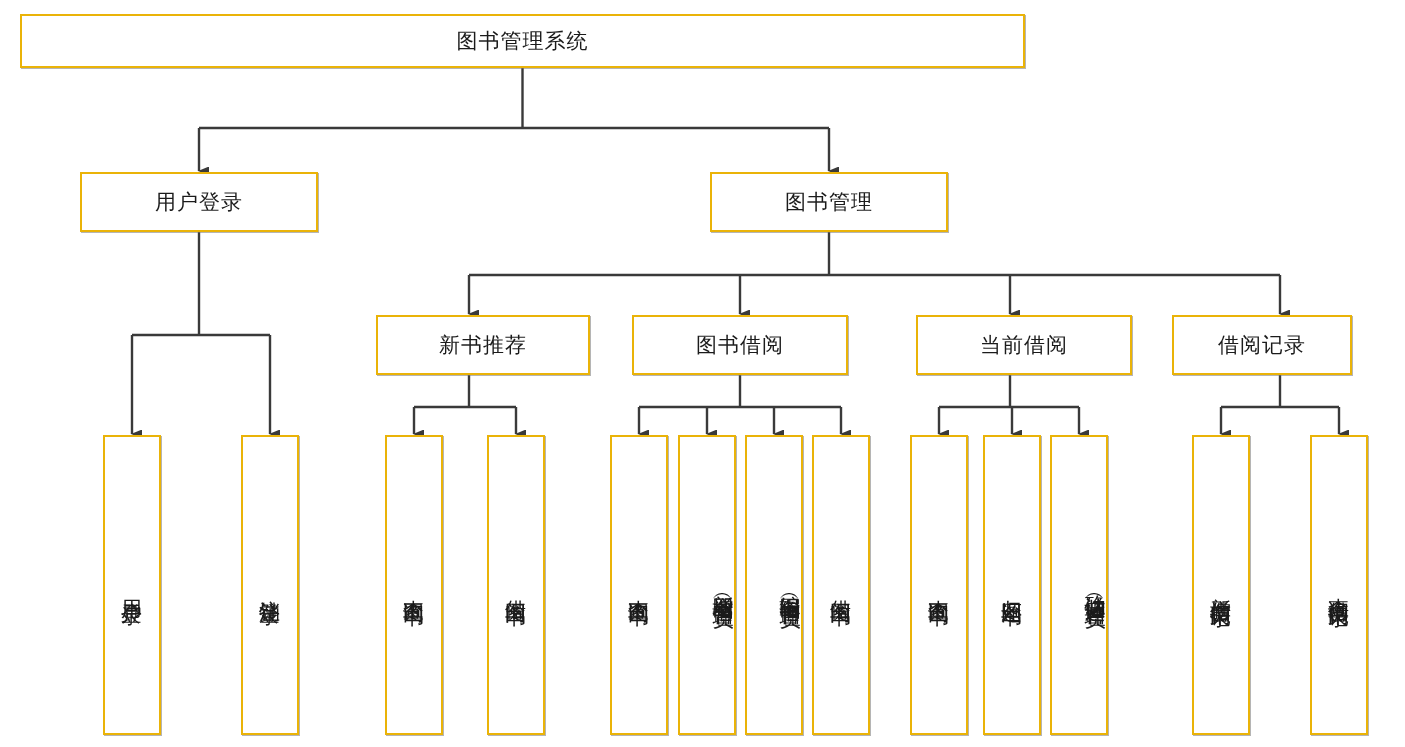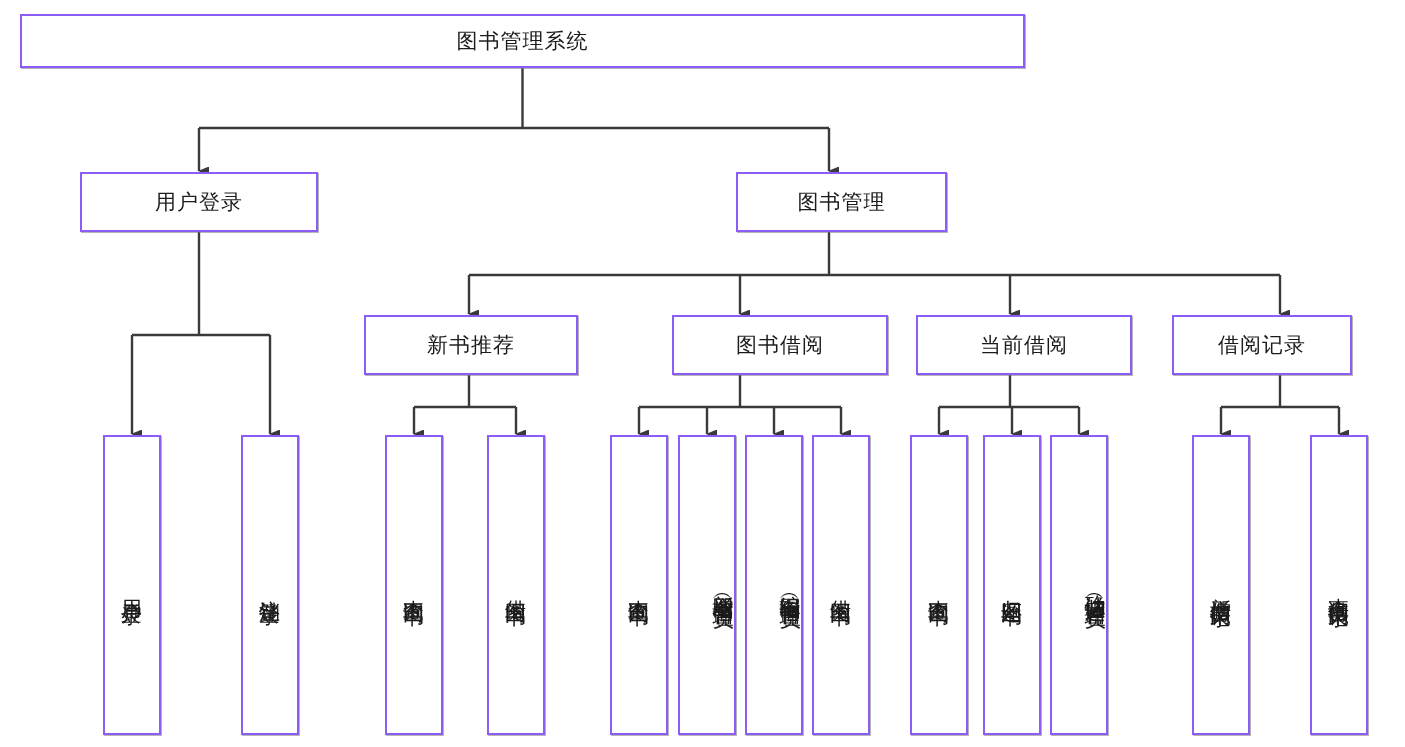--- a/index.html
+++ b/index.html
@@ -18,21 +18,21 @@
   #diagram-root {
     position: absolute;
     left: 0;
     top: 0;
     width: 1405px;
     height: 747px;
   }
   .node-box {
     position: absolute;
     background: #ffffff;
-    border: 2px solid #8b5cf6;
+    border: 2px solid #eab308;
     box-sizing: border-box;
     box-shadow: 1px 1px 0 rgba(120,120,120,0.55);
   }
   .node-label-h {
     position: absolute;
     left: 0;
     top: 0;
     width: 100%;
     height: 100%;
     display: flex;
@@ -127,27 +127,27 @@
       </g>
   </svg>
 
   <div id="node-layer">
       <div class="node-box" style="left: 20px; top: 14px; width: 1005px; height: 54px;">
         <div class="node-label-h">图书管理系统</div>
       </div>
       <div class="node-box" style="left: 80px; top: 172px; width: 238px; height: 60px;">
         <div class="node-label-h">用户登录</div>
       </div>
-      <div class="node-box" style="left: 710px; top: 172px; width: 211px; height: 60px; margin-left: 26px;">
+      <div class="node-box" style="left: 710px; top: 172px; width: 238px; height: 60px;">
         <div class="node-label-h">图书管理</div>
       </div>
-      <div class="node-box" style="left: 364px; top: 315px; width: 214px; height: 60px;">
+      <div class="node-box" style="left: 376px; top: 315px; width: 214px; height: 60px;">
         <div class="node-label-h">新书推荐</div>
       </div>
-      <div class="node-box" style="left: 632px; top: 315px; width: 216px; height: 60px; margin-left: 40px;">
+      <div class="node-box" style="left: 632px; top: 315px; width: 216px; height: 60px;">
         <div class="node-label-h">图书借阅</div>
       </div>
       <div class="node-box" style="left: 916px; top: 315px; width: 216px; height: 60px;">
         <div class="node-label-h">当前借阅</div>
       </div>
       <div class="node-box" style="left: 1172px; top: 315px; width: 180px; height: 60px;">
         <div class="node-label-h">借阅记录</div>
       </div>
       <div class="node-box" style="left: 103px; top: 435px; width: 58px; height: 300px;">
         <div class="node-label-v">用户登录</div>

